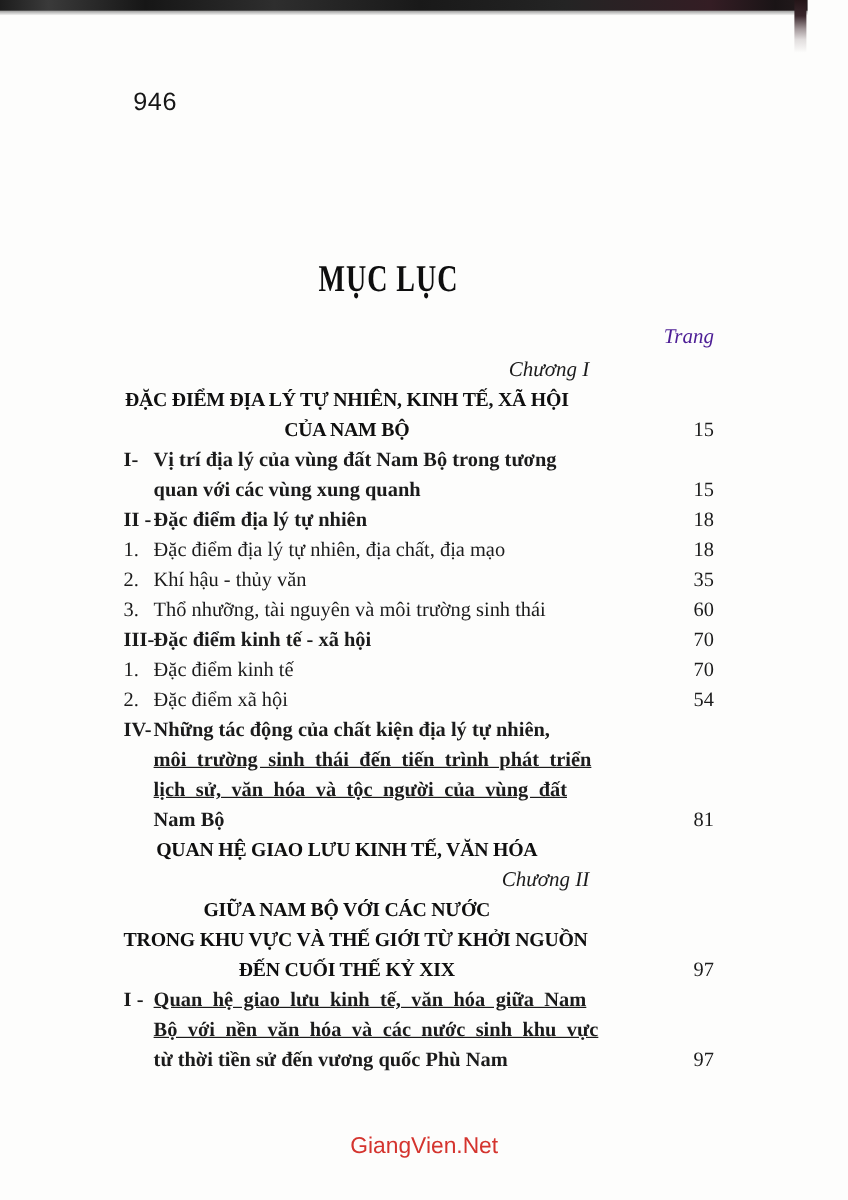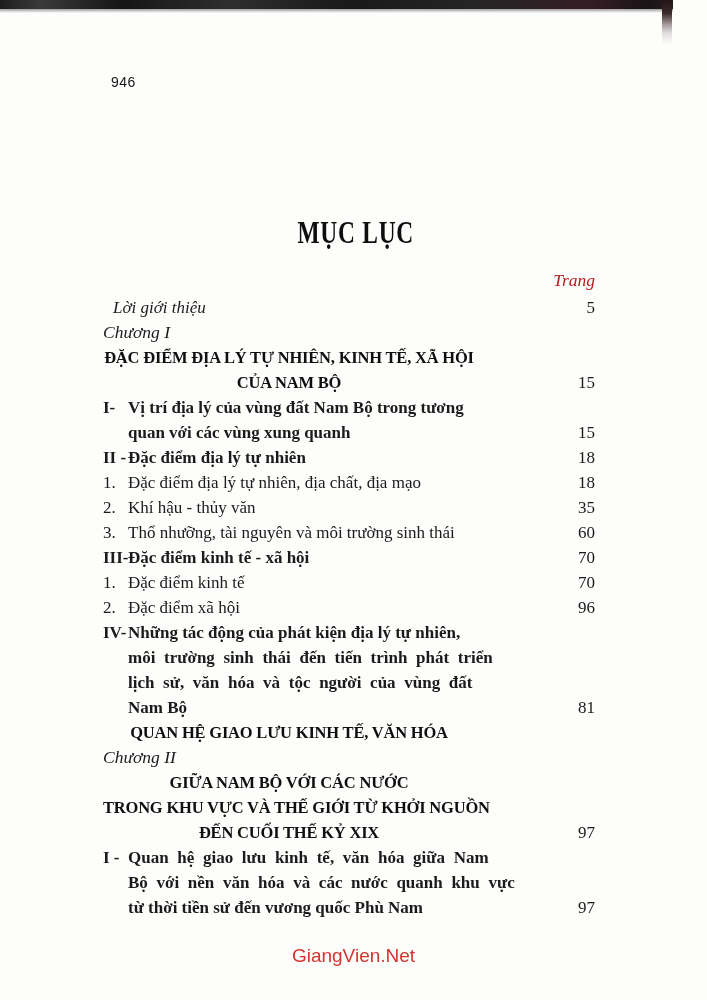--- a/index.html
+++ b/index.html
@@ -28,39 +28,38 @@
     position: absolute; left: 662px; top: 0;
     width: 10px; height: 44px;
     background: linear-gradient(180deg,
       #241518 0%, #3a272c 30%, rgba(90,70,75,0.55) 55%,
       rgba(140,125,128,0.25) 75%, rgba(180,170,172,0) 100%);
   }
 
   .folio {
     position: absolute; left: 111px; top: 74px;
     font-family: "Liberation Sans", "DejaVu Sans", sans-serif;
-    font-size: 14px; letter-spacing: 0.5px; color: #161616;
+    font-size: 21px; letter-spacing: 0.5px; color: #161616;
   }
 
   .doc-title {
     position: absolute; left: 0; top: 216px; width: 647px;
     text-align: center;
-    padding-left: 32px;
   }
   .doc-title span {
     display: inline-block;
     font-size: 30px; font-weight: bold; color: #0e0e0e;
     letter-spacing: 1px;
     transform: scaleX(0.78) scaleY(1.05);
     transform-origin: center;
   }
 
   .col-header {
     position: absolute; right: 112px; top: 270px;
-    font-style: italic; font-size: 17.5px; color: #b91c1c;
+    font-style: italic; font-size: 17.5px; color: #4c1d95;
   }
 
   
   .toc {
     position: absolute; left: 103px; top: 295px; width: 492px;
   }
   .row {
     position: relative; height: 25px; line-height: 25px;
     font-size: 17px; white-space: nowrap;
   }
@@ -69,28 +68,28 @@
   .row .pagenum { position: absolute; right: 0; top: 0; }
 
   .row.front .text { margin-left: 10px; font-style: italic; }
 
   .row.item-bold .marker, .row.item-bold .text,
   .row.cont-bold .text { font-weight: bold; }
   .row.cont-bold .text { }
 
   .row.center-italic .text {
     margin-left: 0; margin-right: 104px;
-    text-align: left; font-style: italic; font-size: 17.5px;
+    text-align: right; font-style: italic; font-size: 17.5px;
   }
   .row.center-bold .text {
     margin-left: 0; margin-right: 120px;
     text-align: center; font-weight: bold;
     font-size: 16.5px; letter-spacing: -0.2px; color: #0f0f0f;
   }
-  .row.spread .text { word-spacing: 0.26em; }
+  .row.spread .text { word-spacing: 0.26em; text-decoration: underline; }
 
   .watermark {
     position: absolute; left: 0; top: 945px; width: 707px;
     text-align: center;
     font-family: "Liberation Sans", "DejaVu Sans", sans-serif;
     font-size: 19px;
   }
 </style>
 </head>
 <body>
@@ -101,24 +100,20 @@
 
 <div class="folio">946</div>
 
 <div class="doc-title">
   <span>MỤC LỤC</span>
 </div>
 
 <div class="col-header">Trang</div>
 
 <div class="toc">
-    <div class="row front">
-      <span class="text">Lời giới thiệu</span>
-      <span class="pagenum">5</span>
-    </div>
     <div class="row center-italic">
       <span class="text">Chương I</span>
     </div>
     <div class="row center-bold">
       <span class="text">ĐẶC ĐIỂM ĐỊA LÝ TỰ NHIÊN, KINH TẾ, XÃ HỘI</span>
     </div>
     <div class="row center-bold">
       <span class="text">CỦA NAM BỘ</span>
       <span class="pagenum">15</span>
     </div>
@@ -156,25 +151,25 @@
       <span class="pagenum">70</span>
     </div>
     <div class="row item">
       <span class="marker">1.</span>
       <span class="text">Đặc điểm kinh tế</span>
       <span class="pagenum">70</span>
     </div>
     <div class="row item">
       <span class="marker">2.</span>
       <span class="text">Đặc điểm xã hội</span>
-      <span class="pagenum">96</span>
+      <span class="pagenum">54</span>
     </div>
     <div class="row item-bold">
       <span class="marker">IV-</span>
-      <span class="text">Những tác động của phát kiện địa lý tự nhiên,</span>
+      <span class="text">Những tác động của chất kiện địa lý tự nhiên,</span>
     </div>
     <div class="row cont-bold spread">
       <span class="text">môi trường sinh thái đến tiến trình phát triển</span>
     </div>
     <div class="row cont-bold spread">
       <span class="text">lịch sử, văn hóa và tộc người của vùng đất</span>
     </div>
     <div class="row cont-bold">
       <span class="text">Nam Bộ</span>
       <span class="pagenum">81</span>
@@ -193,21 +188,21 @@
     </div>
     <div class="row center-bold">
       <span class="text">ĐẾN CUỐI THẾ KỶ XIX</span>
       <span class="pagenum">97</span>
     </div>
     <div class="row item-bold spread">
       <span class="marker">I -</span>
       <span class="text">Quan hệ giao lưu kinh tế, văn hóa giữa Nam</span>
     </div>
     <div class="row cont-bold spread">
-      <span class="text">Bộ với nền văn hóa và các nước quanh khu vực</span>
+      <span class="text">Bộ với nền văn hóa và các nước sinh khu vực</span>
     </div>
     <div class="row cont-bold">
       <span class="text">từ thời tiền sử đến vương quốc Phù Nam</span>
       <span class="pagenum">97</span>
     </div>
   </div>
 
 <div class="watermark" style="color: rgb(212, 52, 46);">GiangVien.Net</div>
 
 </body></html>

